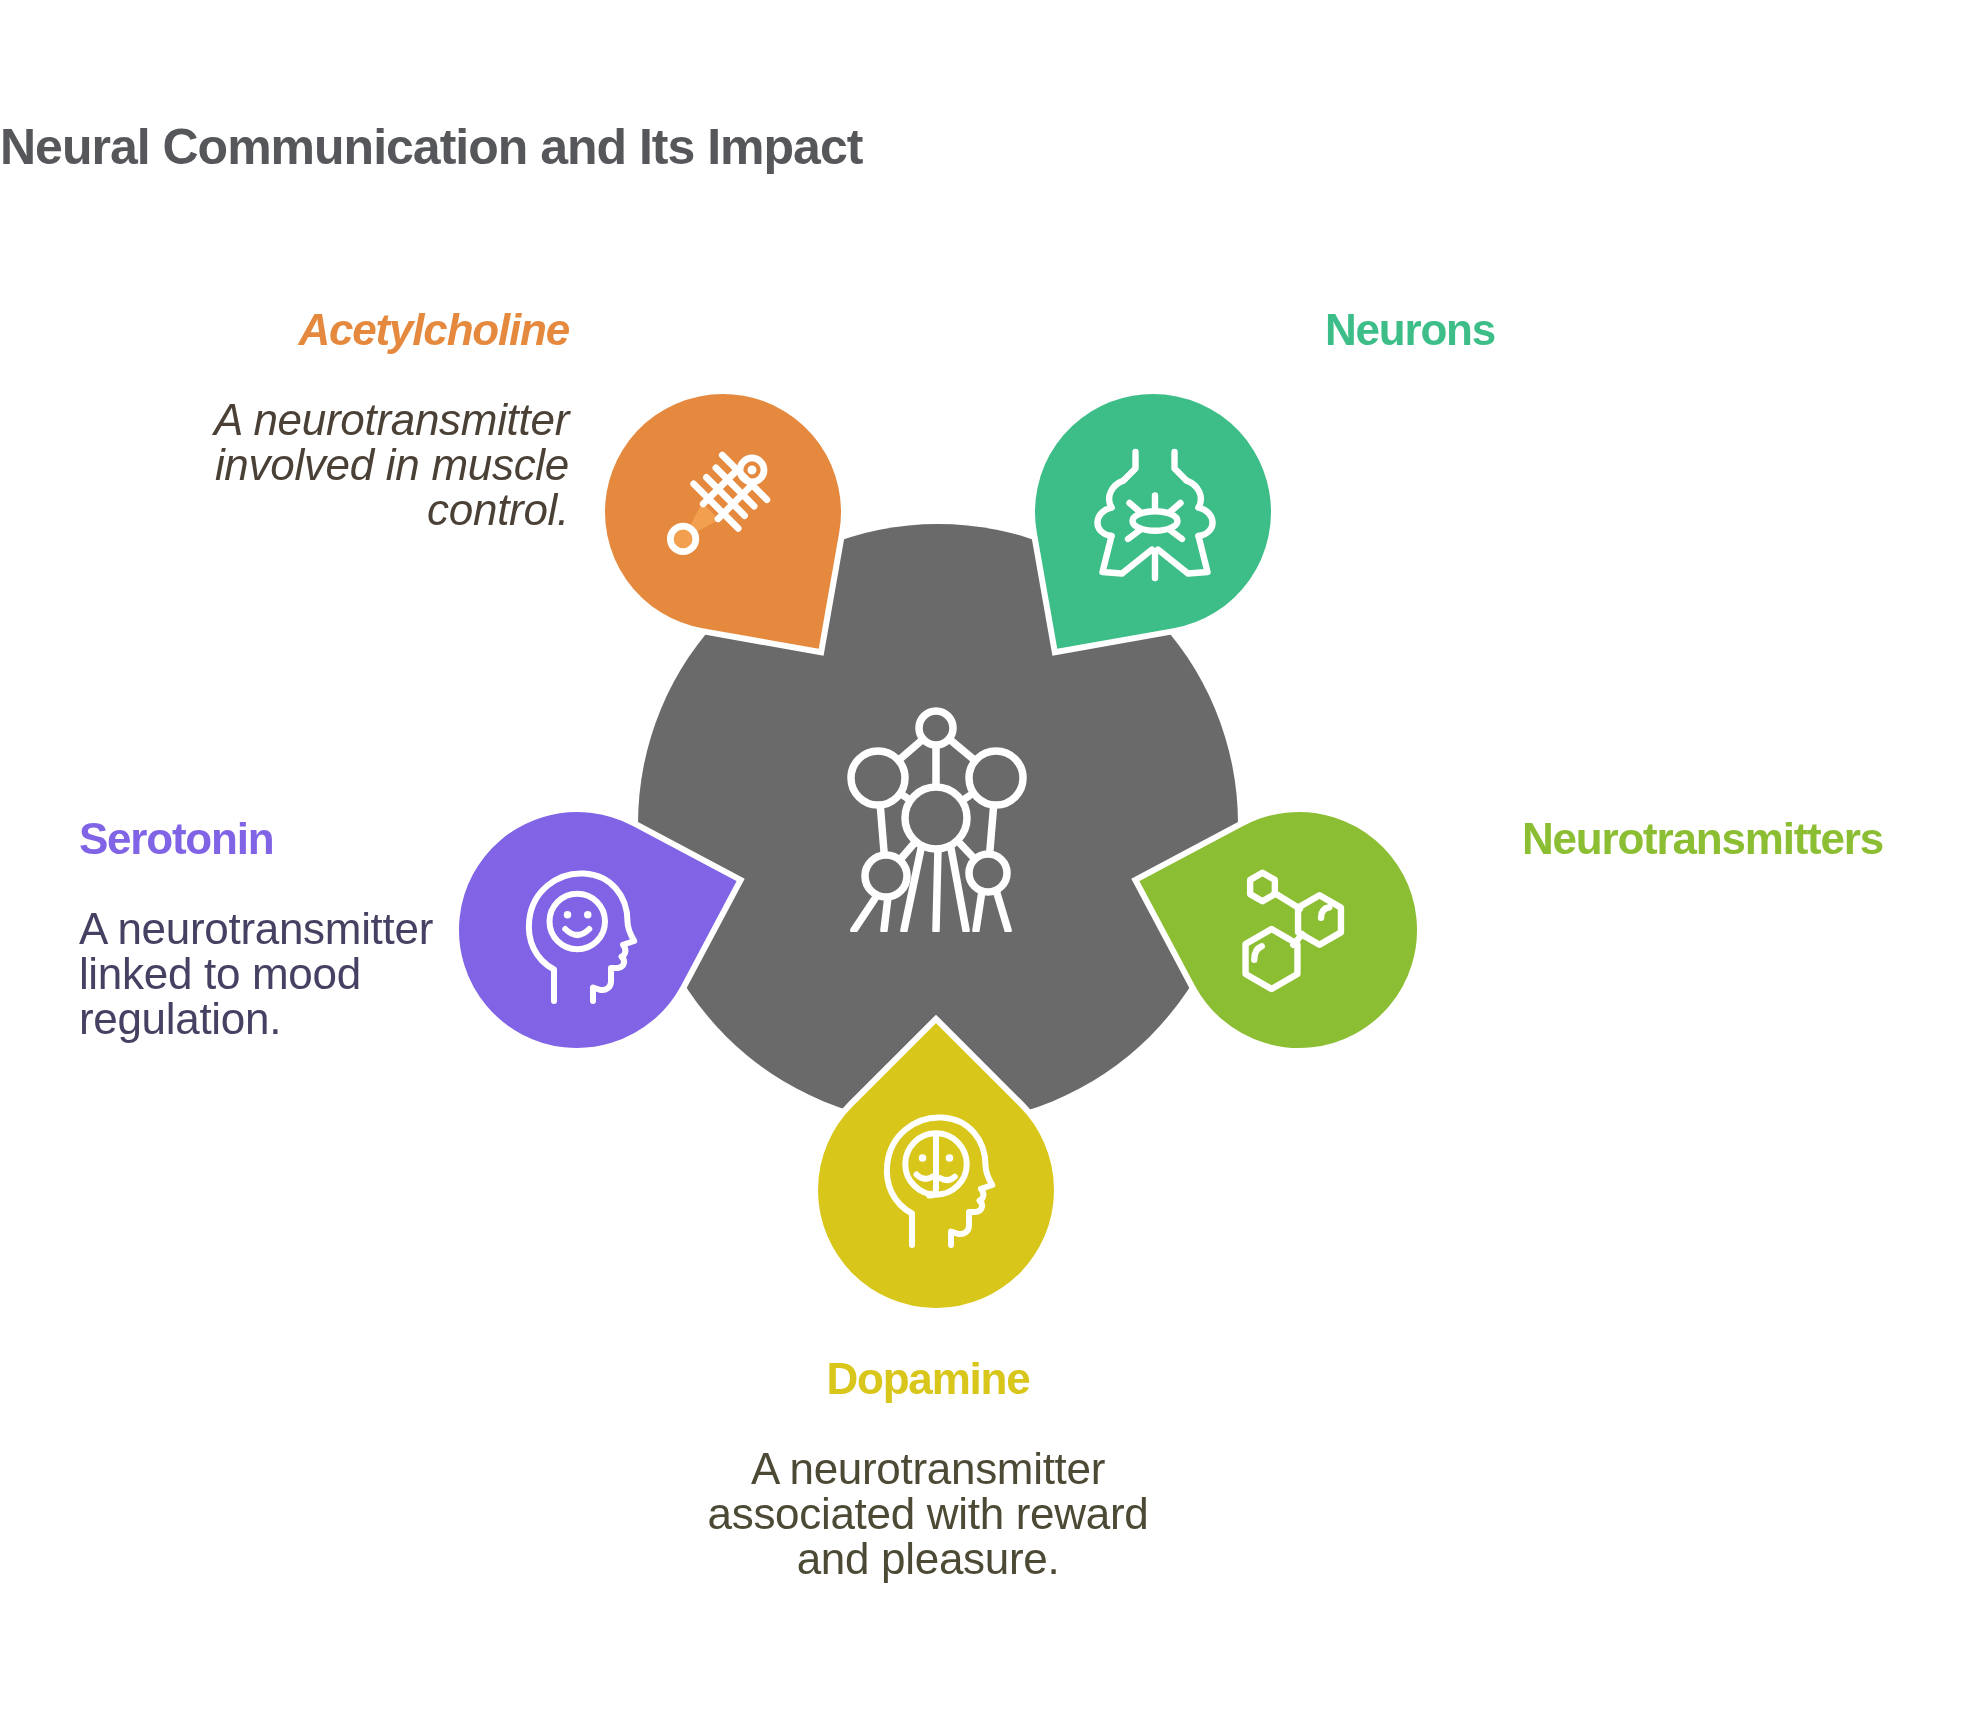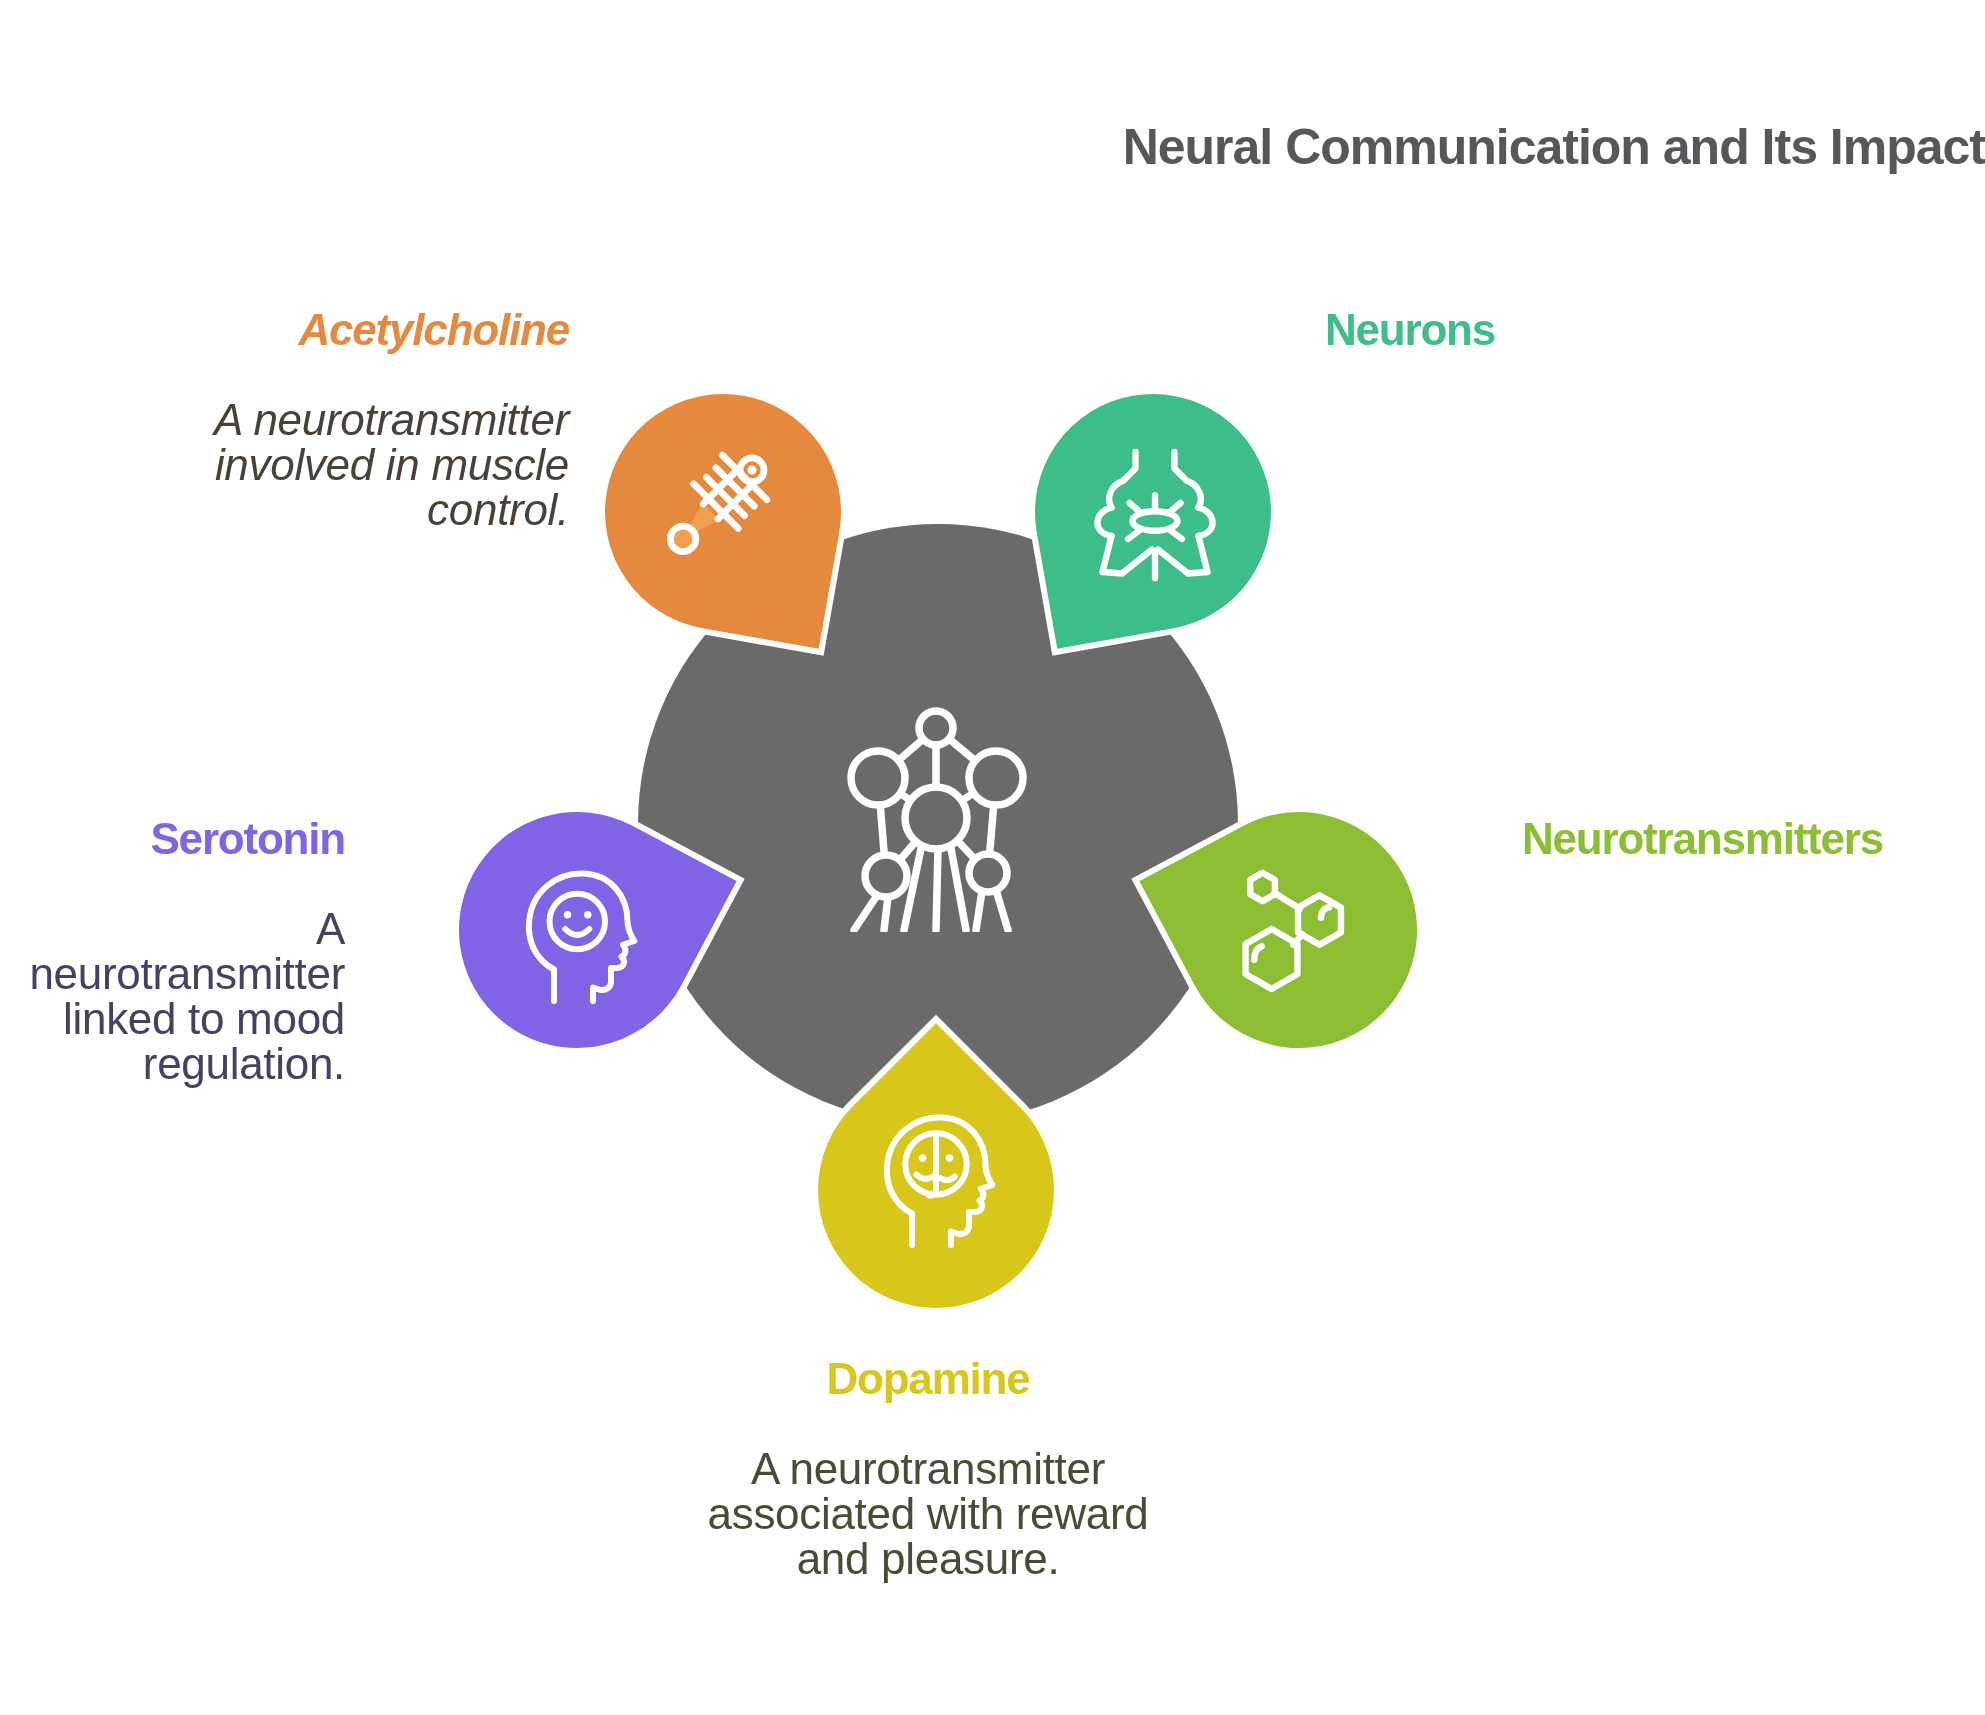--- a/index.html
+++ b/index.html
@@ -3,21 +3,21 @@
 <meta charset="utf-8">
 <style>
   html,body { margin:0; padding:0; background:#ffffff; }
   #canvas {
     position:relative; width:1985px; height:1715px;
     background:#ffffff; overflow:hidden;
     font-family:"Liberation Sans","DejaVu Sans",sans-serif;
   }
   .page-title {
     position:absolute; left:0; top:118px; width:100%;
-    margin:0; text-align:right;
+    margin:0; text-align:left;
     font-size:50px; font-weight:bold; letter-spacing:-1px;
     color:#56575B;
   }
   
   .hub-circle {
     position:absolute; left:638px; top:524px;
     width:600px; height:600px; border-radius:50%;
     background:#6A6A6A; z-index:0;
   }
   .hub-icon { position:absolute; left:816px; top:692px; width:240px; height:240px; z-index:1; }
@@ -43,21 +43,21 @@
   
   .tb { position:absolute; z-index:5; }
   .tb h2 { margin:0; font-size:44px; font-weight:bold; letter-spacing:-1.2px; line-height:50px; }
   .tb p  { margin:42px 0 0 0; font-size:44px; line-height:45px; letter-spacing:-0.3px; white-space:pre-line; }
   .tb-acetylcholine { right:1416px; top:305px;  text-align:right;font-style:italic; }
   .tb-acetylcholine h2 { color:#E5893E; }
   .tb-acetylcholine p  { color:#4A4036; }
   .tb-neurons { left:1325px; top:305px; text-align:left; }
   .tb-neurons h2 { color:#3DBE88; }
   .tb-neurons p  { color:#3F4E46; }
-  .tb-serotonin { right:1640px; top:814px; text-align:right; }
+  .tb-serotonin { right:1552px; top:814px; }
   .tb-serotonin h2 { color:#8163E6; }
   .tb-serotonin p  { color:#454163; }
   .tb-neurotransmitters { left:1522px; top:814px; text-align:right; }
   .tb-neurotransmitters h2 { color:#8CBE33; }
   .tb-neurotransmitters p  { color:#4A4F3A; }
   .tb-dopamine { left:628px; width:600px; top:1354px; text-align:center; }
   .tb-dopamine h2 { color:#D9C61A; }
   .tb-dopamine p  { color:#4C4A35; }
 
   svg .ln { fill:none; stroke:#ffffff; stroke-linecap:round; stroke-linejoin:round; }

